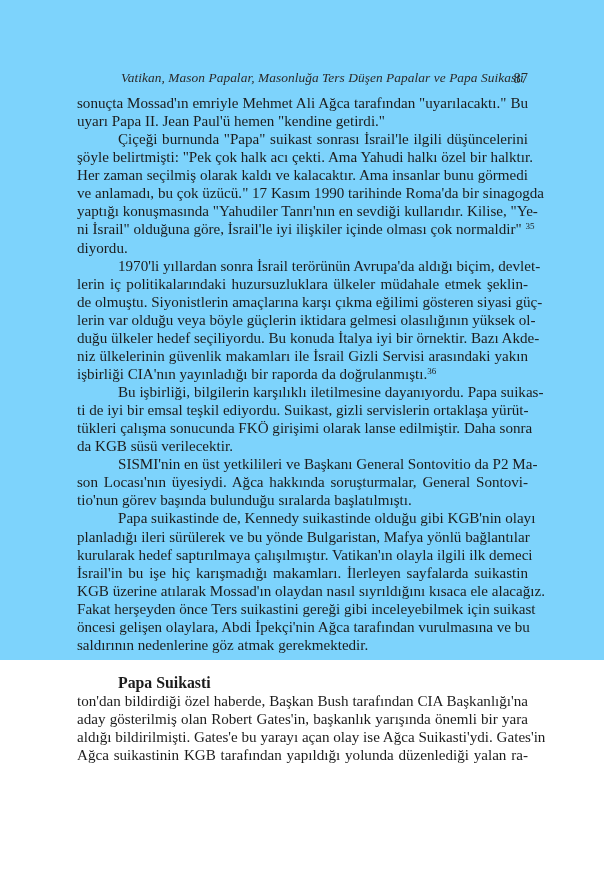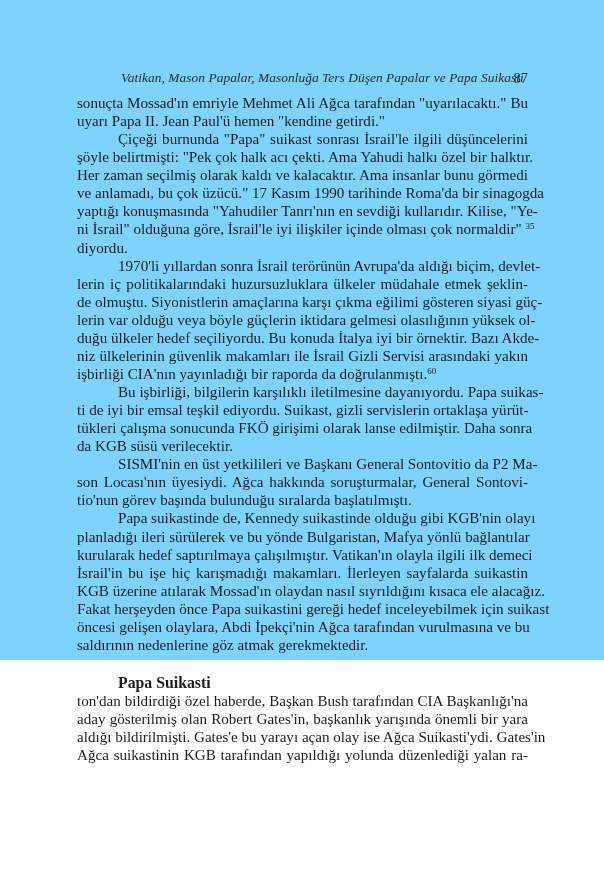--- a/index.html
+++ b/index.html
@@ -59,21 +59,21 @@
       <span class="ln last">diyordu.</span>
     </div>
 
     <div class="para noindent">
       <span class="ln ind">1970'li yıllardan sonra İsrail terörünün Avrupa'da aldığı biçim, devlet-</span>
       <span class="ln">lerin iç politikalarındaki huzursuzluklara ülkeler müdahale etmek şeklin-</span>
       <span class="ln">de olmuştu. Siyonistlerin amaçlarına karşı çıkma eğilimi gösteren siyasi güç-</span>
       <span class="ln">lerin var olduğu veya böyle güçlerin iktidara gelmesi olasılığının yüksek ol-</span>
       <span class="ln">duğu ülkeler hedef seçiliyordu. Bu konuda İtalya iyi bir örnektir. Bazı Akde-</span>
       <span class="ln">niz ülkelerinin güvenlik makamları ile İsrail Gizli Servisi arasındaki yakın</span>
-      <span class="ln last"><span>işbirliği CIA'nın yayınladığı bir raporda da doğrulanmıştı.</span><sup>60</sup></span>
+      <span class="ln last"><span>işbirliği CIA'nın yayınladığı bir raporda da doğrulanmıştı.</span><sup>36</sup></span>
     </div>
 
     <div class="para noindent">
       <span class="ln ind">Bu işbirliği, bilgilerin karşılıklı iletilmesine dayanıyordu. Papa suikas-</span>
       <span class="ln">ti de iyi bir emsal teşkil ediyordu. Suikast, gizli servislerin ortaklaşa yürüt-</span>
       <span class="ln">tükleri çalışma sonucunda FKÖ girişimi olarak lanse edilmiştir. Daha sonra</span>
       <span class="ln last">da KGB süsü verilecektir.</span>
     </div>
 
     <div class="para noindent">
@@ -81,21 +81,21 @@
       <span class="ln">son Locası'nın üyesiydi. Ağca hakkında soruşturmalar, General Sontovi-</span>
       <span class="ln last">tio'nun görev başında bulunduğu sıralarda başlatılmıştı.</span>
     </div>
 
     <div class="para noindent">
       <span class="ln ind">Papa suikastinde de, Kennedy suikastinde olduğu gibi KGB'nin olayı</span>
       <span class="ln">planladığı ileri sürülerek ve bu yönde Bulgaristan, Mafya yönlü bağlantılar</span>
       <span class="ln">kurularak hedef saptırılmaya çalışılmıştır. Vatikan'ın olayla ilgili ilk demeci</span>
       <span class="ln">İsrail'in bu işe hiç karışmadığı makamları. İlerleyen sayfalarda suikastin</span>
       <span class="ln">KGB üzerine atılarak Mossad'ın olaydan nasıl sıyrıldığını kısaca ele alacağız.</span>
-      <span class="ln">Fakat herşeyden önce Papa suikastini gereği hedef inceleyebilmek için suikast</span>
+      <span class="ln">Fakat herşeyden önce Ters suikastini gereği gibi inceleyebilmek için suikast</span>
       <span class="ln">öncesi gelişen olaylara, Abdi İpekçi'nin Ağca tarafından vurulmasına ve bu</span>
       <span class="ln last">saldırının nedenlerine göz atmak gerekmektedir.</span>
     </div>
 
     <div class="section-heading">Papa Suikasti</div>
 
     <div class="para noindent">
       <span class="ln">ton'dan bildirdiği özel haberde, Başkan Bush tarafından CIA Başkanlığı'na</span>
       <span class="ln">aday gösterilmiş olan Robert Gates'in, başkanlık yarışında önemli bir yara</span>
       <span class="ln">aldığı bildirilmişti. Gates'e bu yarayı açan olay ise Ağca Suikasti'ydi. Gates'in</span>

